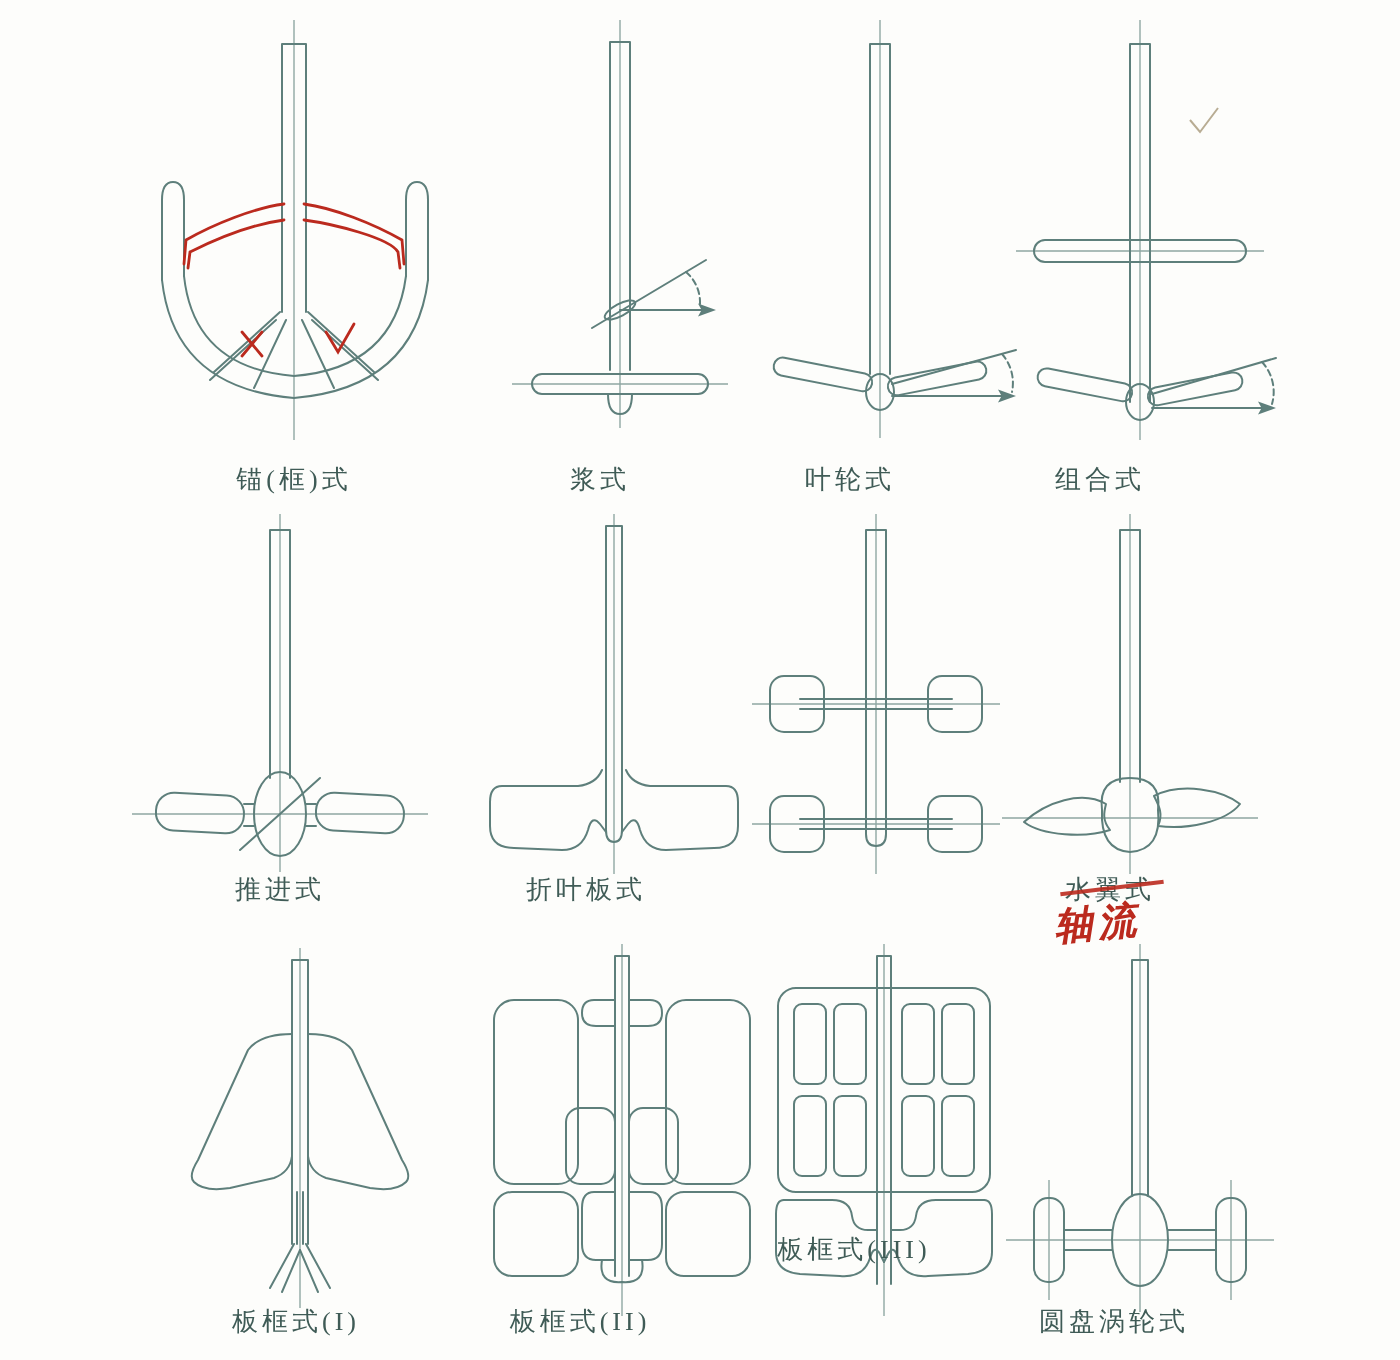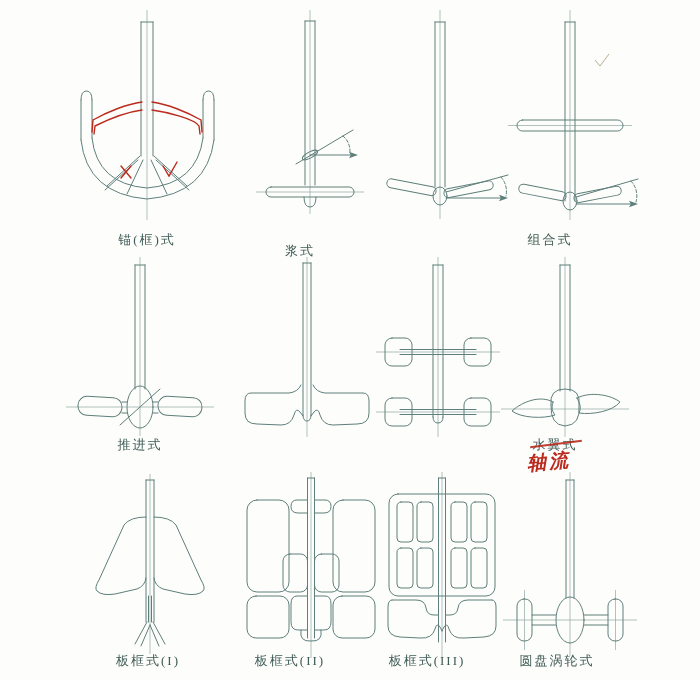--- a/index.html
+++ b/index.html
@@ -165,26 +165,28 @@
   <svg class="cell-svg" style="left:495px;top:470px" width="150" height="190" viewBox="0 0 150 190">
     <path class="cl" d="M75 2 V186 M8 150 H142 M29.5 120 V180 M120.5 120 V180"></path>
     <path class="ln" d="M71 10 H79 M71 10 V128 M79 10 V128"></path>
     <ellipse class="ln" cx="75" cy="150" rx="14" ry="23"></ellipse>
     <path class="ln" d="M37 145 H61 M37 155 H61 M89 145 H113 M89 155 H113"></path>
     <rect class="ln" x="22" y="129" width="15" height="42" rx="7"></rect>
     <rect class="ln" x="113" y="129" width="15" height="42" rx="7"></rect>
   </svg>
 
   <div class="lbl" style="left:62px;top:231px">锚(框)式</div>
-  <div class="lbl" style="left:215px;top:242px">浆式</div>
+  <div class="lbl" style="left:215px;top:231px">浆式</div>
+  <div class="lbl" style="left:340px;top:231px">叶轮式</div>
   <div class="lbl" style="left:55px;top:436px">推进式</div>
 
   <div class="lbl" style="left:465px;top:231px">组合式</div>
+  <div class="lbl" style="left:208px;top:436px">折叶板式</div>
   <div class="lbl" style="left:470px;top:436px">水翼式</div>
   <div class="strike" style="left:530px;top:443px;width:52px"></div>
   <div class="hand" style="left:527px;top:449px">轴流</div>
 
   <div class="lbl" style="left:63px;top:652px">板框式(I)</div>
   <div class="lbl" style="left:205px;top:652px">板框式(II)</div>
-  <div class="lbl" style="left:342px;top:652px">板框式(III)</div>
+  <div class="lbl" style="left:342px;top:616px">板框式(III)</div>
   <div class="lbl" style="left:472px;top:652px">圆盘涡轮式</div>
 
 </div>
 
 </body></html>

